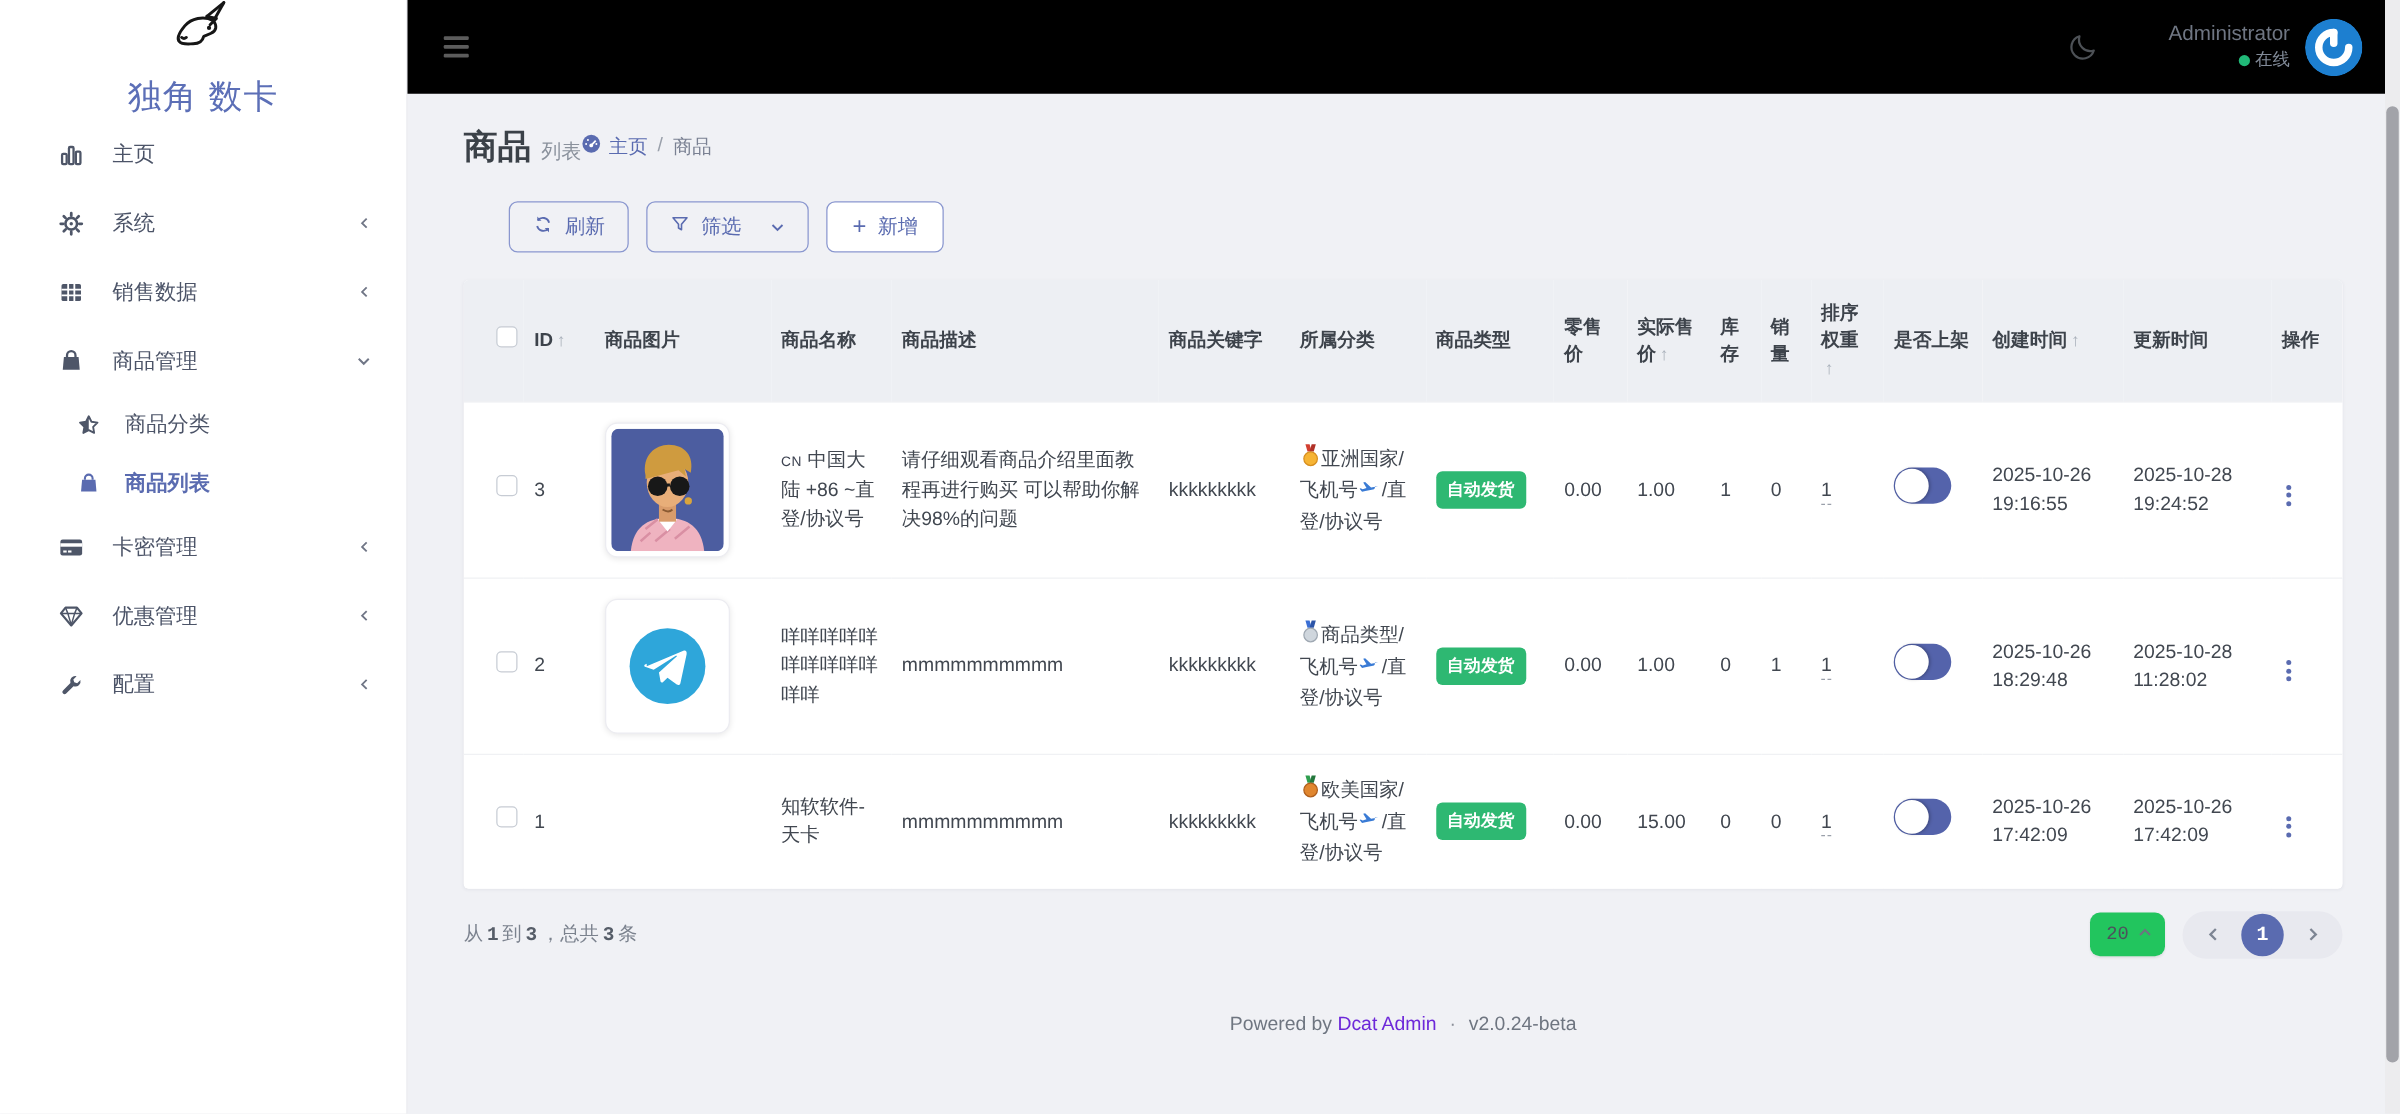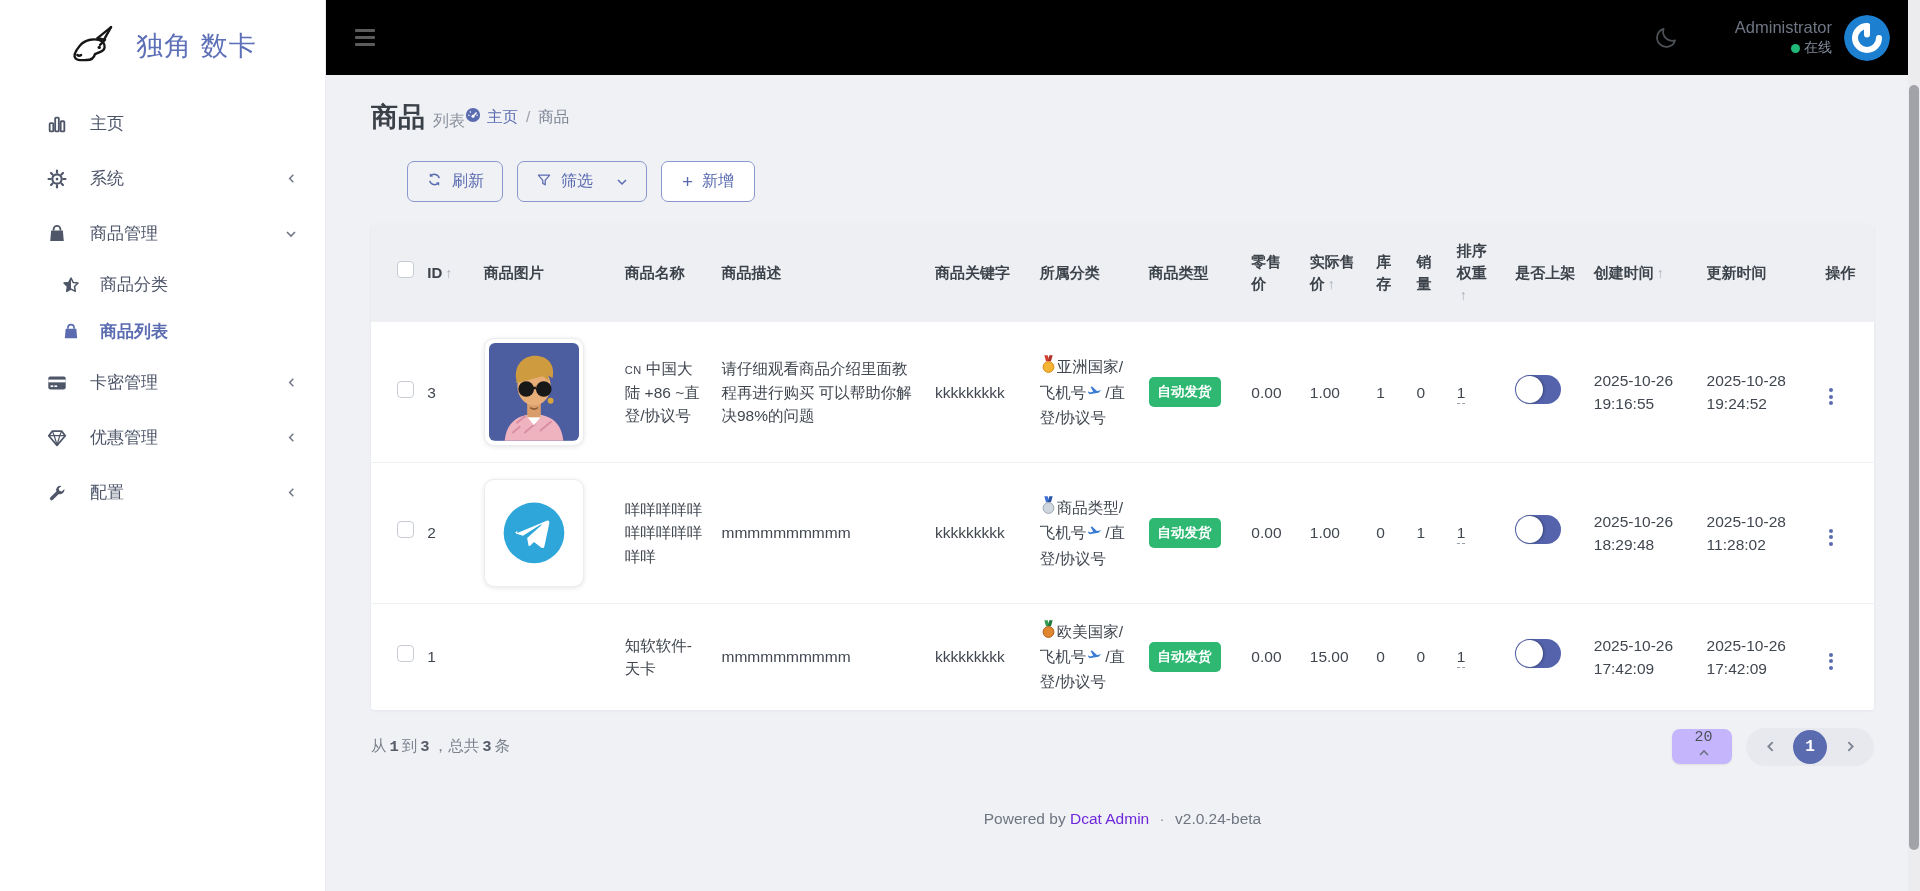--- a/index.html
+++ b/index.html
@@ -7,21 +7,21 @@
     --muted:#7b828e; --success:#2eb872; --online:#21b978; --bg:#f0f1f5;
     --card:#ffffff; --thead:#edeff3; --line:#f0f1f4; --side-ink:#4c5468; --icon:#4e5668;
   }
   *{box-sizing:border-box; margin:0; padding:0;}
   html,body{width:1920px;height:891px;overflow:hidden;}
   body{font-family:"Liberation Sans","DejaVu Sans",sans-serif;background:var(--bg);color:var(--ink);}
   .app{display:flex;width:1920px;height:891px;position:relative;}
 
   
   .sidebar{width:325px;min-width:325px;background:#fff;height:100%;box-shadow:1px 0 0 #ebecf0;z-index:2;}
-  .brand{height:92px;display:flex;align-items:center;justify-content:center;gap:14px;}
+  .brand{height:92px;display:flex;align-items:center;justify-content:center;gap:14px;flex-direction:column;}
   .brand-text{font-size:27px;color:#5c6fb7;letter-spacing:1px;}
   .menu{padding-top:4px;}
   .menu-item{display:flex;align-items:center;height:55px;padding:0 28px 0 44px;cursor:pointer;}
   .menu-item.child{height:47px;padding-left:58px;}
   .mi-icon{width:26px;display:flex;justify-content:center;margin-right:20px;}
   .menu-item.child .mi-icon{margin-right:16px;}
   .mi-label{font-size:17px;color:var(--side-ink);flex:1;}
   .menu-item.active .mi-label{color:var(--accent);font-weight:bold;}
   .mi-caret{display:flex;}
 
@@ -79,22 +79,22 @@
   .dots{display:inline-flex;flex-direction:column;gap:2.5px;cursor:pointer;padding:4px;}
   .dots i{width:4px;height:4px;border-radius:50%;background:var(--accent);}
   .cat-cell .inline-icon{vertical-align:-2px;margin:0 1px;}
   .datetime{display:inline-block;max-width:100px;}
 
   
   .list-footer{display:flex;align-items:center;margin-top:18px;font-family:Liberation Mono, monospace;}
   .summary{font-size:15.5px;color:var(--muted);}
   .summary b{color:#565d68;margin:0 3px;}
   .pager-zone{margin-left:auto;display:flex;align-items:center;gap:14px;}
-  .per-page{display:flex;align-items:center;justify-content:space-between;width:60px;height:35px;background:#c4b5fd;
-            border-radius:8px;padding:0 10px 0 13px;box-shadow:0 1px 2px rgba(0,0,0,.08);cursor:pointer;flex-direction:column;}
+  .per-page{display:flex;align-items:center;justify-content:space-between;width:60px;height:35px;background:#22c55e;
+            border-radius:8px;padding:0 10px 0 13px;box-shadow:0 1px 2px rgba(0,0,0,.08);cursor:pointer;}
   .per-page-value{font-size:15px;color:#4c525c;}
   .pager{display:flex;align-items:center;background:#e8e9ef;border-radius:19px;height:38px;padding:0 11px;gap:10px;}
   .pg-btn{width:26px;height:26px;display:flex;align-items:center;justify-content:center;cursor:pointer;}
   .pg-current{width:34px;height:34px;border-radius:50%;background:var(--accent);color:#fff;font-size:16px;font-weight:bold;
               display:flex;align-items:center;justify-content:center;cursor:pointer;}
 
   .powered{margin-top:44px;text-align:center;font-size:15.5px;color:#6e7580;}
   .powered a{color:#6d28d9;text-decoration:none;cursor:pointer;}
   .powered .sep{margin:0 6px;color:#8a8f98;}
 
@@ -149,20 +149,36 @@
             </svg>
         </span>
         <span class="mi-label">系统</span>
         <span class="mi-caret">
           <svg width="11" height="11" viewBox="0 0 12 12">
               <path d="M8 2L4 6l4 4" fill="none" stroke="#707686" stroke-width="1.6"></path>
             </svg>
         </span>
       </div>
 
+      <div class="menu-item">
+        <span class="mi-icon">
+          <svg width="22" height="22" viewBox="0 0 24 24">
+              <rect x="3.5" y="4.5" width="17" height="15" rx="1.5" fill="#4e5668"></rect>
+            <g stroke="#fff" stroke-width="1.6">
+                <path d="M3.5 9.5h17M3.5 14.5h17M9.3 4.5v15M14.7 4.5v15"></path>
+              </g>
+            </svg>
+        </span>
+        <span class="mi-label">销售数据</span>
+        <span class="mi-caret">
+          <svg width="11" height="11" viewBox="0 0 12 12">
+              <path d="M8 2L4 6l4 4" fill="none" stroke="#707686" stroke-width="1.6"></path>
+            </svg>
+        </span>
+      </div>
 
       <div class="menu-item">
         <span class="mi-icon">
           <svg width="22" height="22" viewBox="0 0 24 24">
               <path d="M8.3 8.2V6.9a3.7 3.7 0 017.4 0v1.3" fill="none" stroke="#4e5668" stroke-width="2"></path>
             <path d="M5.6 8.2h12.8l1 11.3H4.6z" fill="#4e5668"></path>
             </svg>
         </span>
         <span class="mi-label">商品管理</span>
         <span class="mi-caret">

